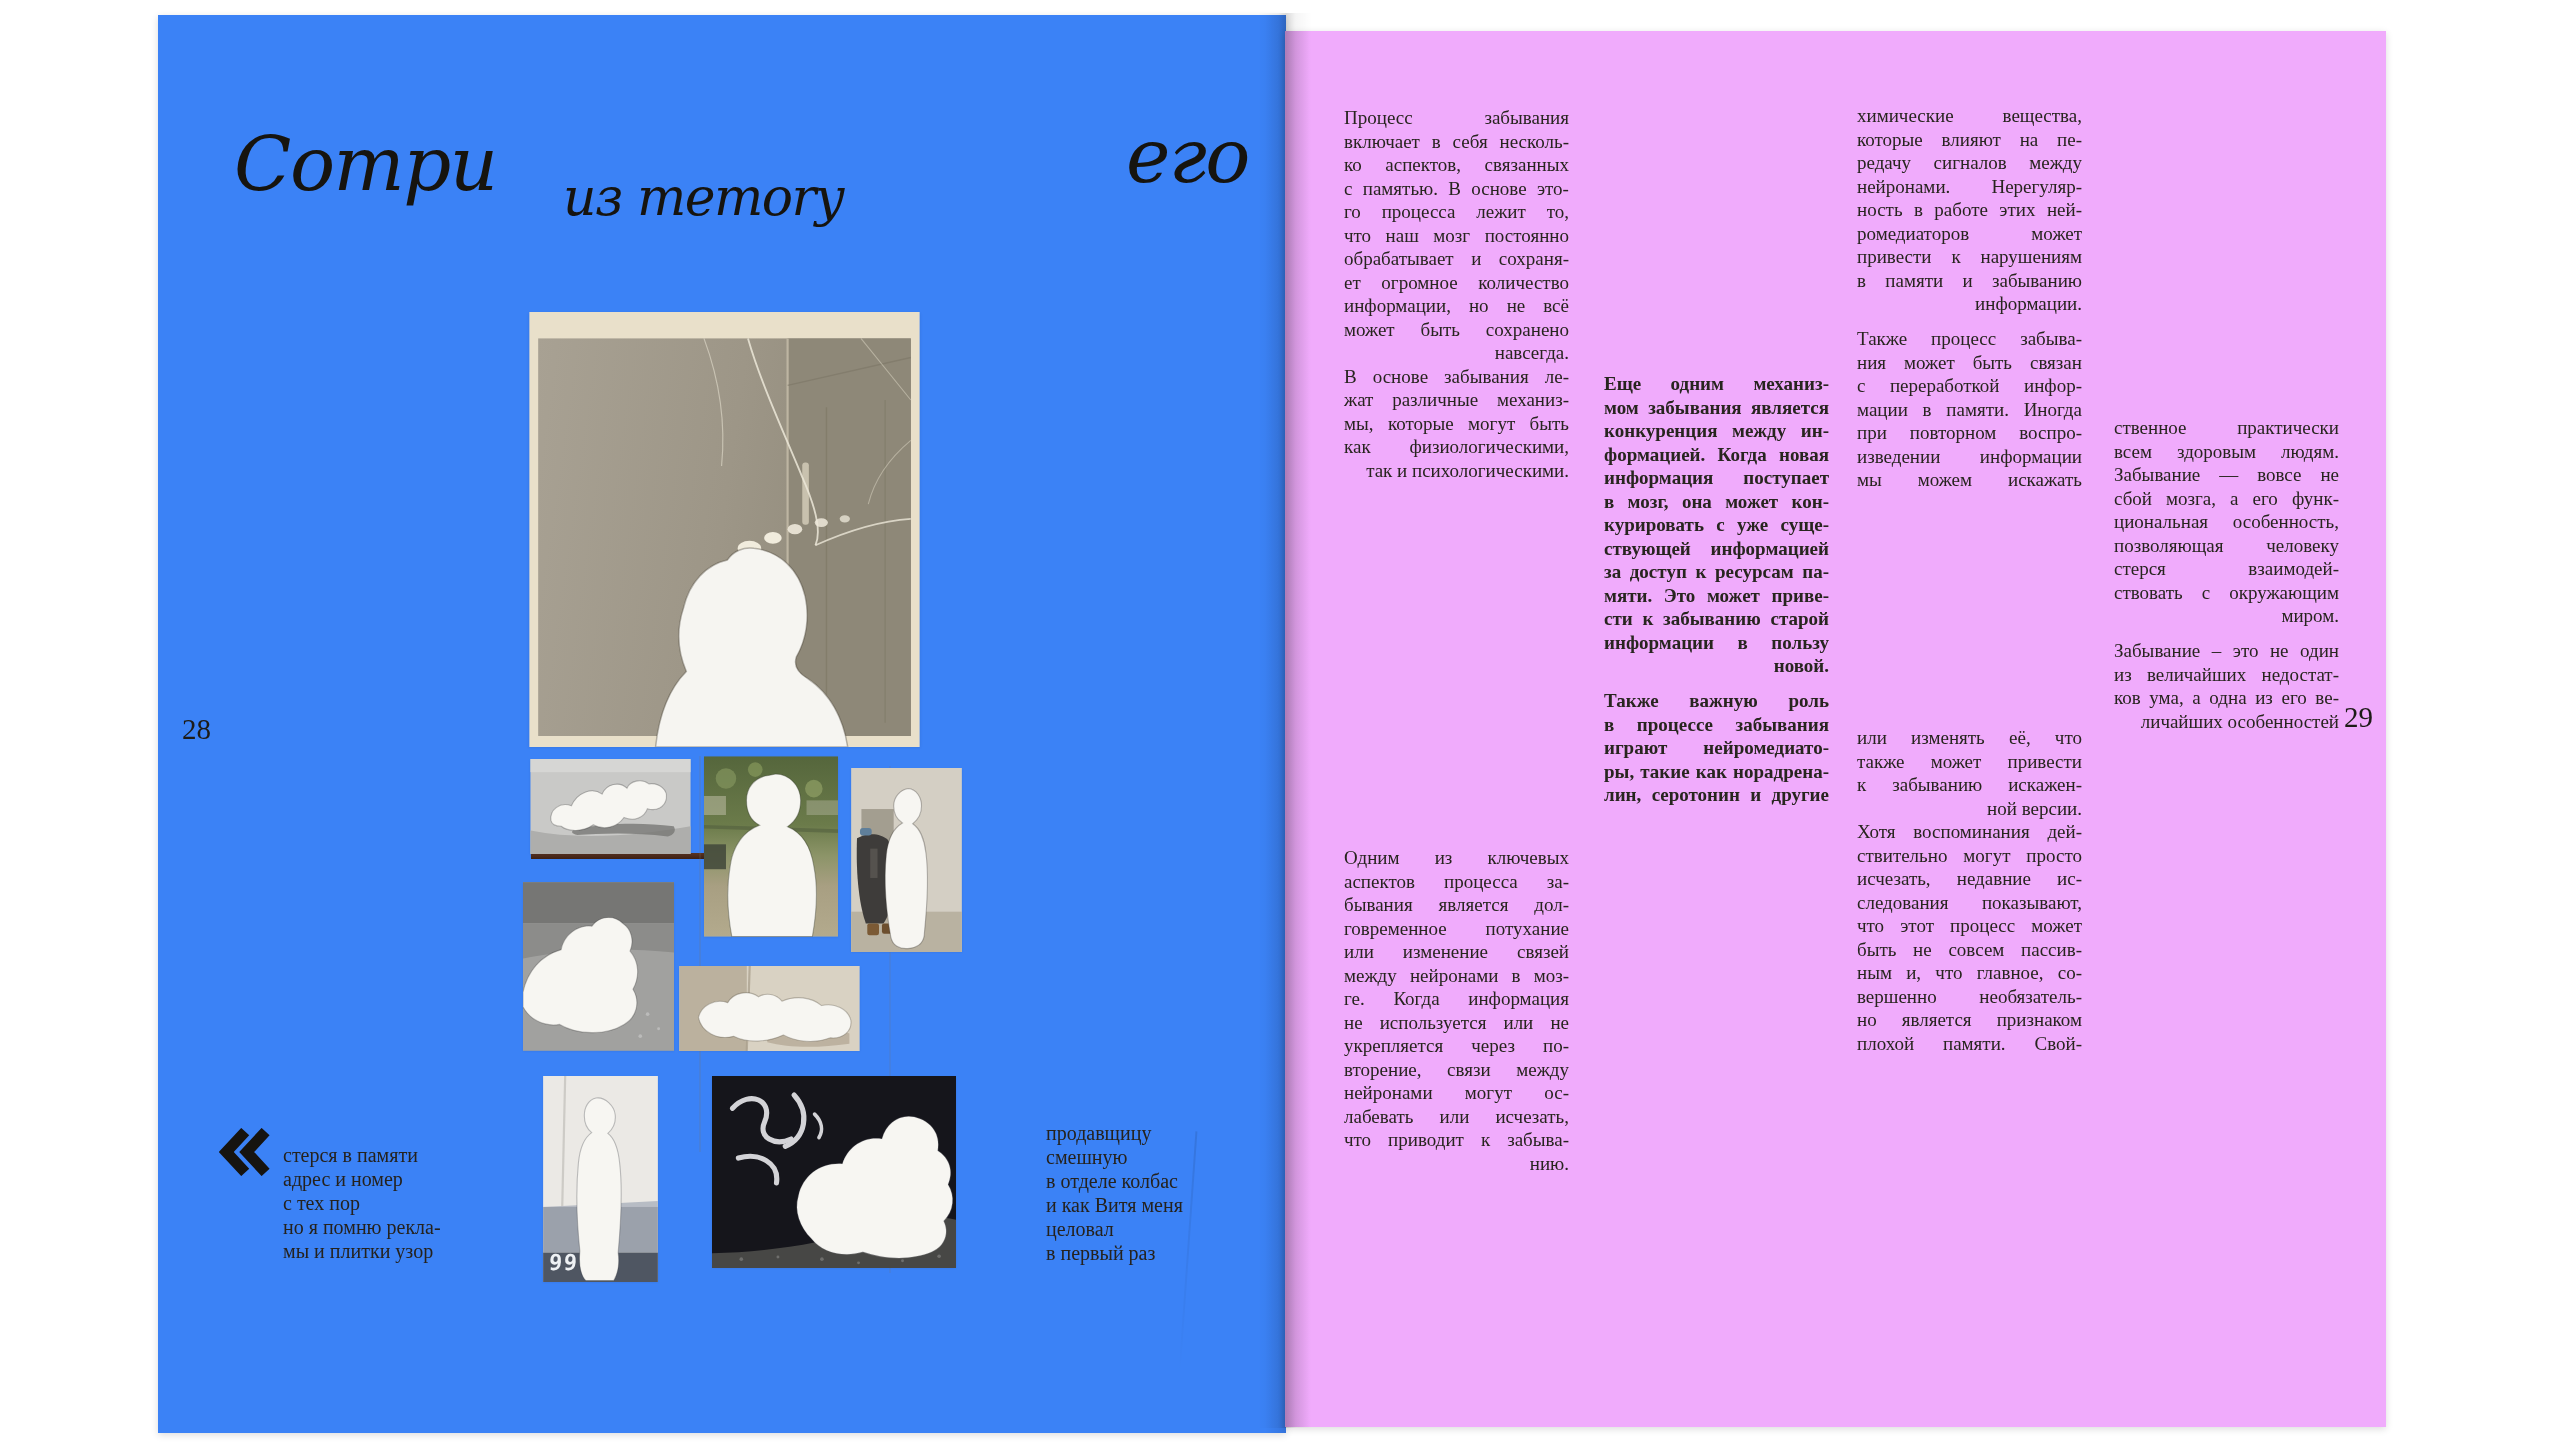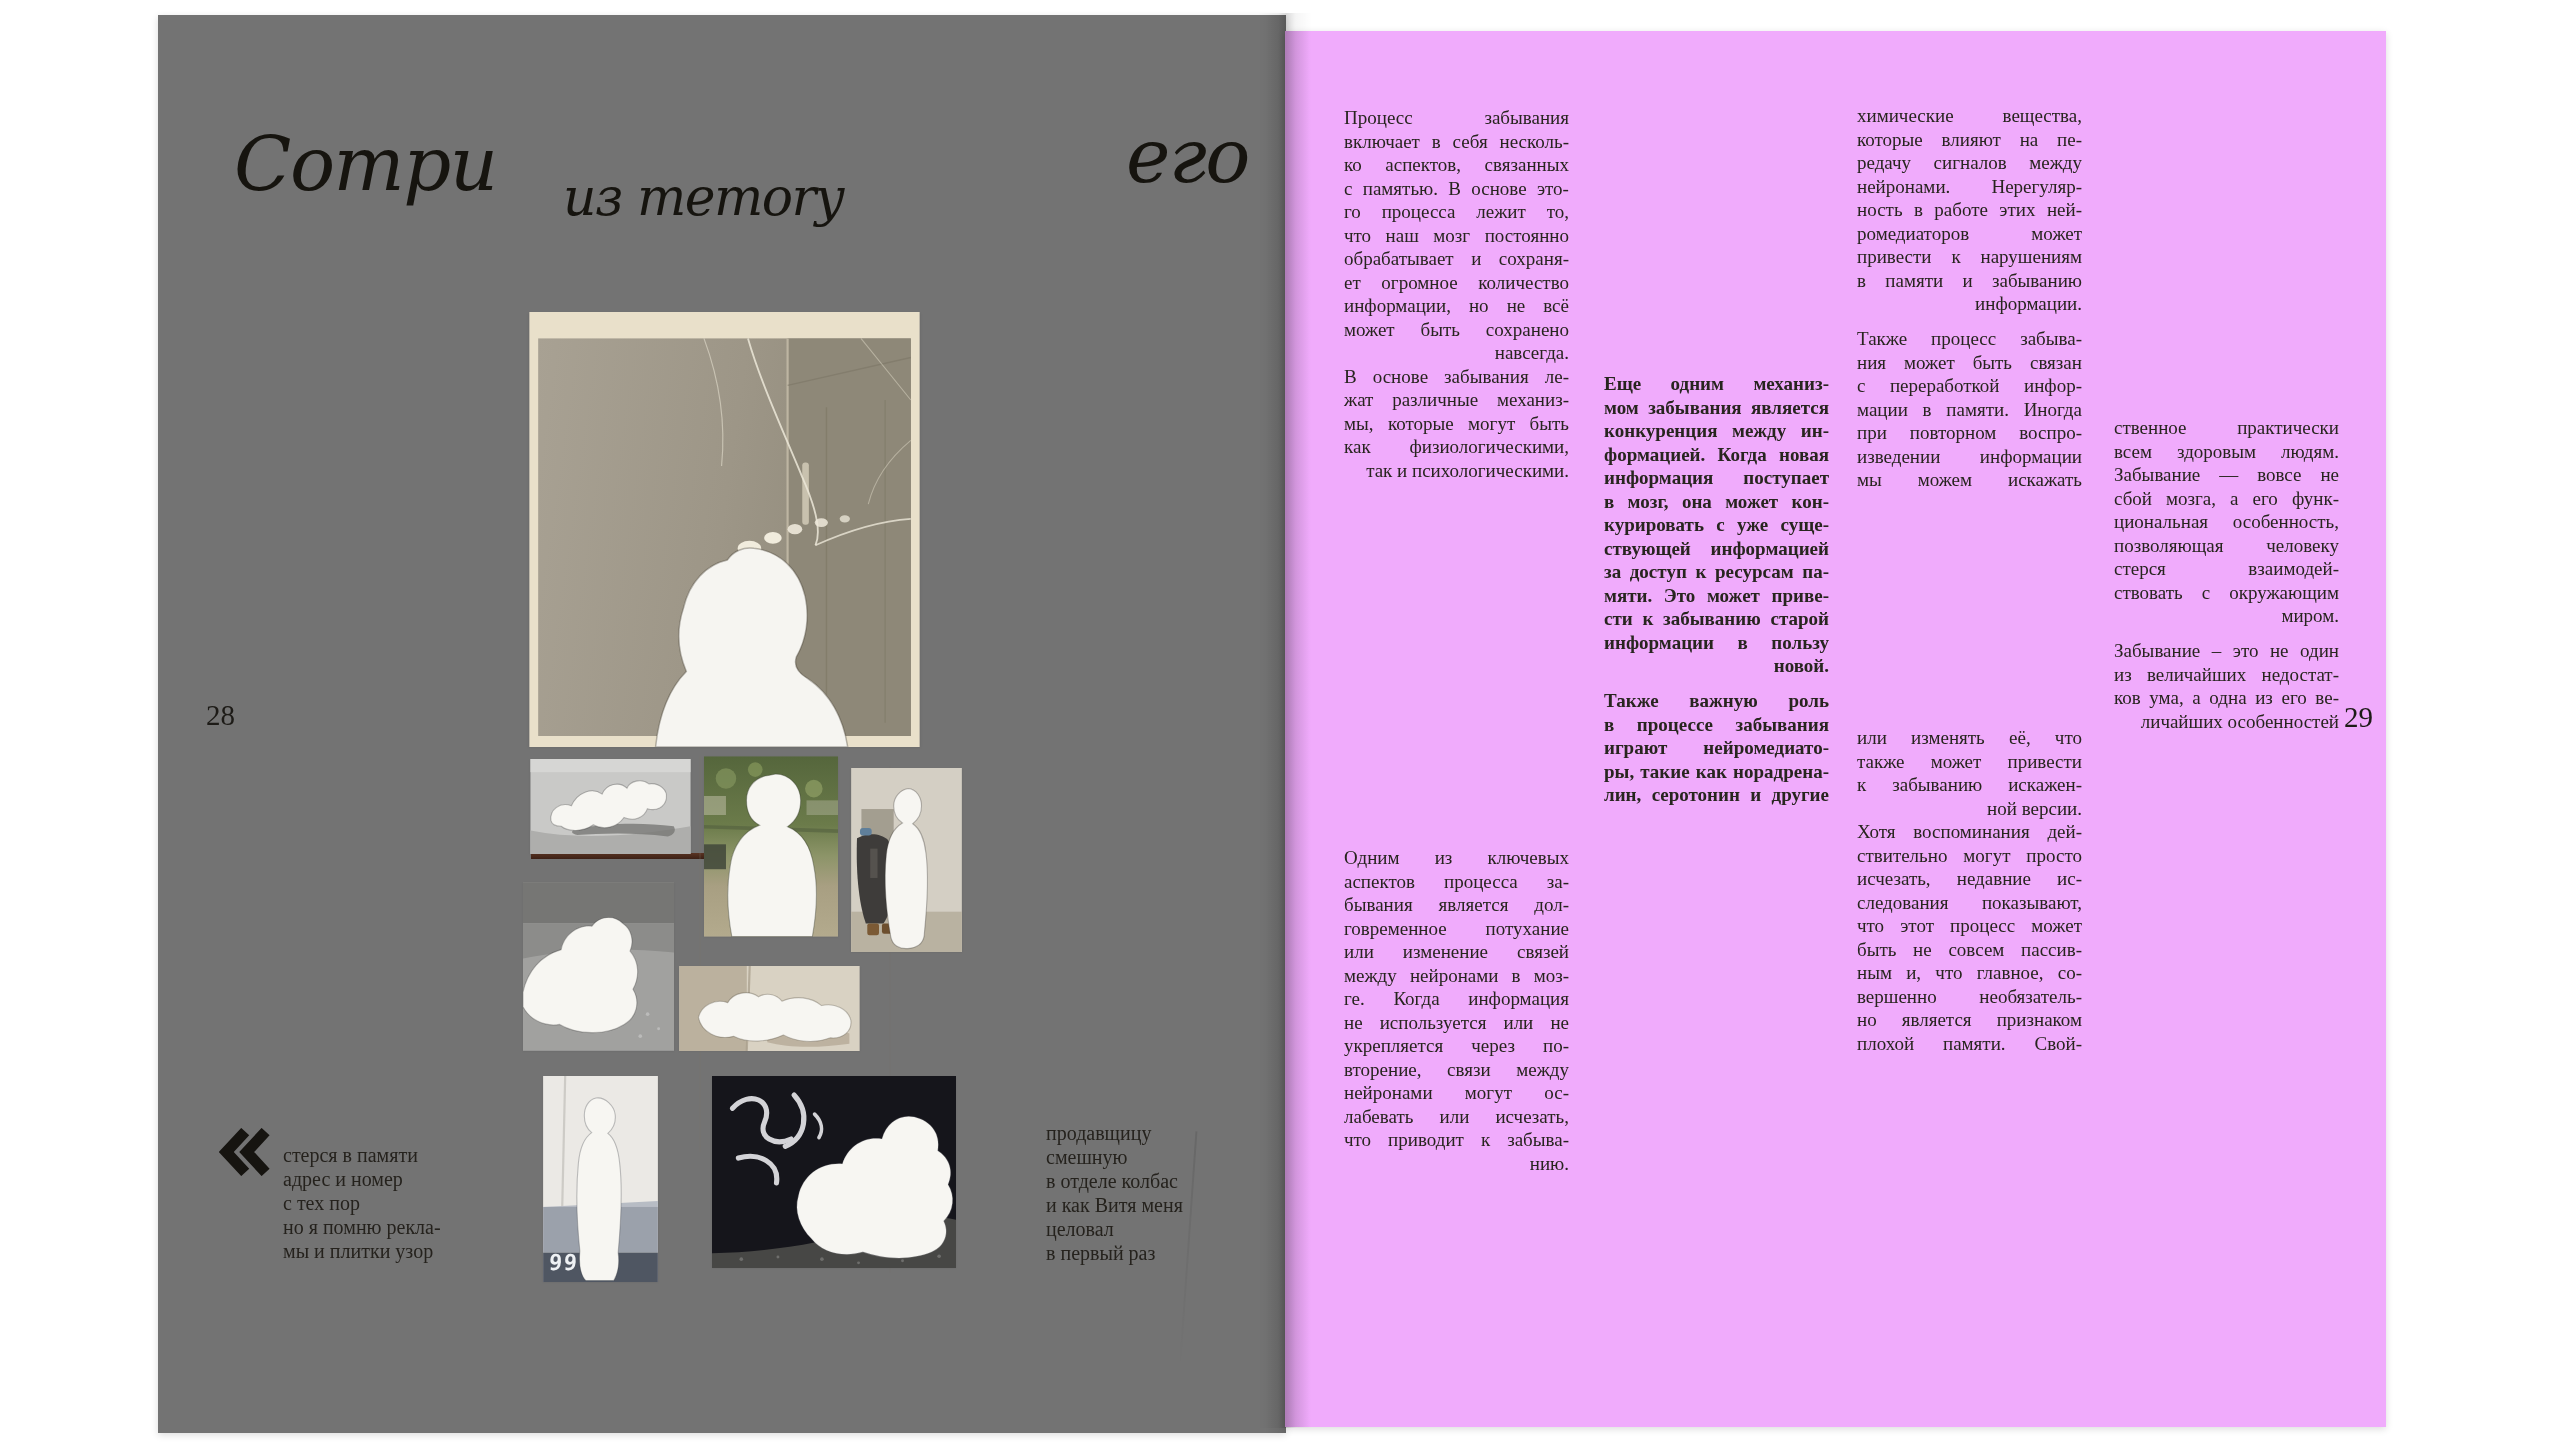--- a/index.html
+++ b/index.html
@@ -1,37 +1,37 @@
 <!DOCTYPE html>
 <html style="font-size:11.7px"><head>
 <meta charset="utf-8">
 <style>
   html,body{margin:0;padding:0;}
   body{width:2576px;height:1449px;background:#ffffff;position:relative;overflow:hidden;
        font-family:"Liberation Serif","DejaVu Serif",serif;}
   .spread{position:absolute;inset:0;}
-  .page{position:absolute;background:#737373;box-shadow:0 2.2px 7.3px rgba(0,0,0,0.14);}
+  .page{position:absolute;background:#3b82f6;box-shadow:0 2.2px 7.3px rgba(0,0,0,0.14);}
   .page-left{left:158px;top:14.7px;width:1128px;height:1418px;}
   .page-right{left:1285px;top:31px;width:1101px;height:1396px;background:#f0abfc;}
   .page-left::after{content:"";position:absolute;right:0;top:0;bottom:0;width:20.6px;
        background:linear-gradient(to right,rgba(0,0,0,0),rgba(0,0,0,0.10));}
   .page-right::before{content:"";position:absolute;left:0;top:0;bottom:0;width:25px;
        background:linear-gradient(to right,rgba(0,0,0,0.16),rgba(0,0,0,0));}
   .gutter{position:absolute;left:1258px;top:13.2px;width:54px;height:1415px;pointer-events:none;z-index:6;
        background:linear-gradient(to right,rgba(0,0,0,0) 0%,rgba(0,0,0,0.05) 38%,rgba(0,0,0,0.14) 52%,rgba(0,0,0,0.04) 70%,rgba(0,0,0,0) 100%);}
 
   
   .script{position:absolute;font-family:"DejaVu Serif",serif;font-style:italic;font-weight:400;
        color:#16140f;letter-spacing:-1.5px;white-space:nowrap;line-height:1;}
   #t1{left:76px;top:112px;font-size:75px;}
   #t2{left:968px;top:104px;font-size:75px;}
   #t3{left:405px;top:156px;font-size:52px;}
 
   .pagenum{position:absolute;font-size:29px;color:#1d1b17;line-height:1;}
-  #pn28{left:24px;top:686px;margin-left:24px;}
+  #pn28{left:24px;top:700px;}
   #pn29{left:1059px;top:672px;}
 
   
   .photo{position:absolute;line-height:0;}
   #mainphoto{left:371px;top:297px;width:391px;height:435px;box-shadow:0 0.7px 2.9px rgba(0,0,0,0.10);}
   #collage{position:absolute;left:360px;top:741px;width:446px;height:529px;}
   .ph{position:absolute;line-height:0;box-shadow:0 0.7px 2.2px rgba(0,0,0,0.08);}
   #phA{left:11.7px;top:2.9px;width:161px;height:95px;}
   #phB{left:186px;top:0px;width:134px;height:181px;}
   #phC{left:333px;top:12.5px;width:111px;height:184px;}

